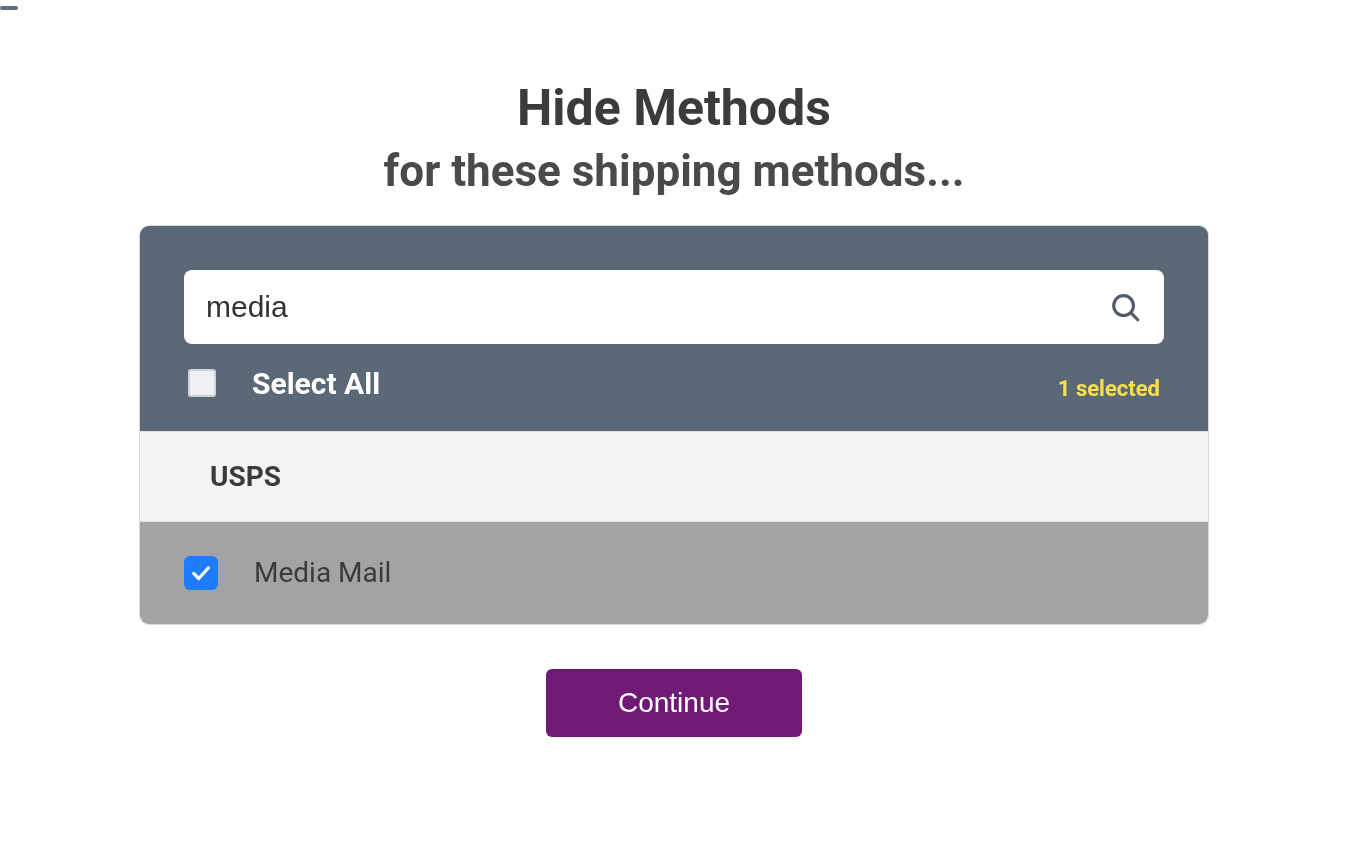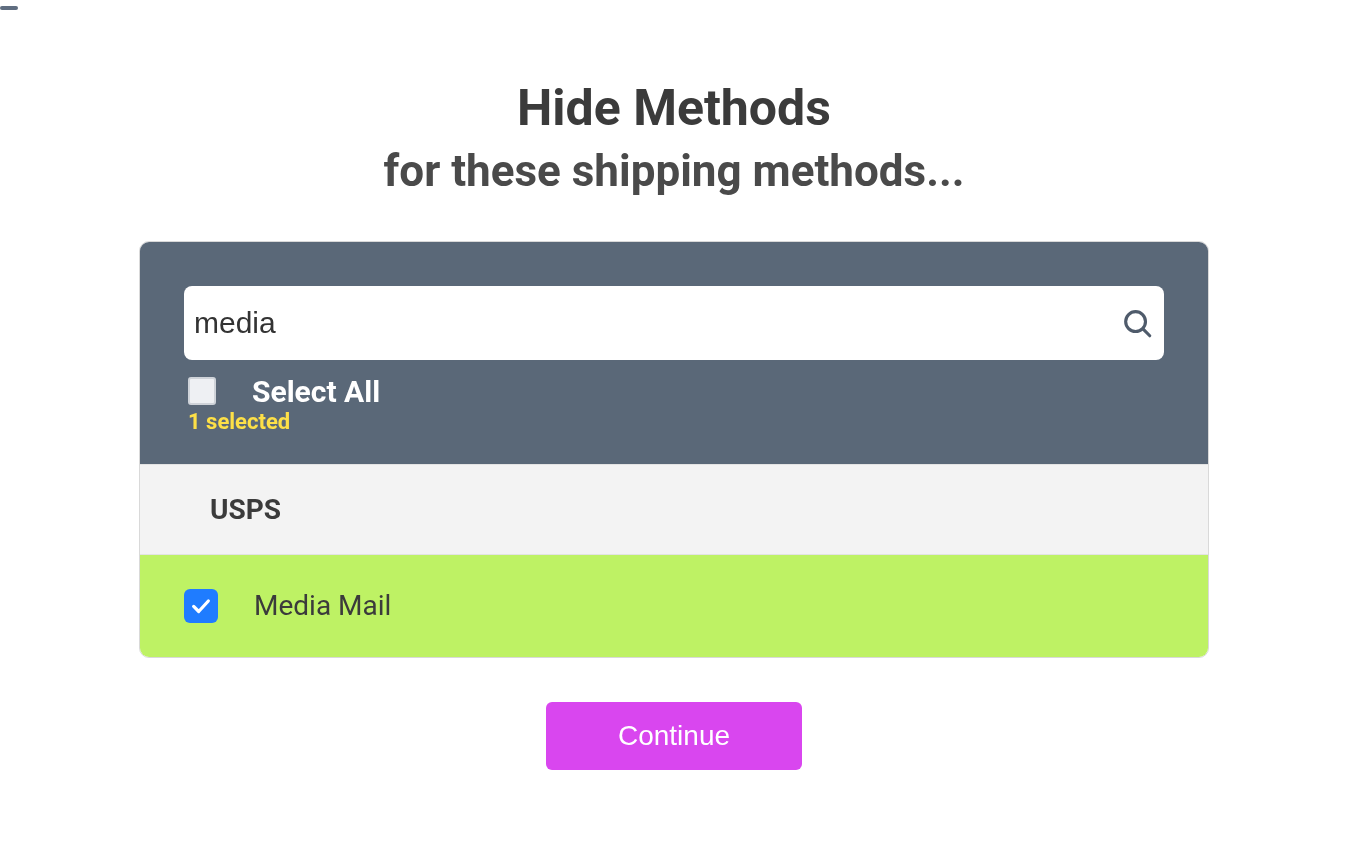--- a/index.html
+++ b/index.html
@@ -23,21 +23,21 @@
       background: #5f6d80;
       border-radius: 2px;
     }
     .container {
       width: 1070px;
       margin: 0 auto;
       padding-top: 80px;
     }
     .heading {
       text-align: center;
-      margin-bottom: 40px;
+      margin-bottom: 24px;
     }
     .title {
       font-size: 50px;
       font-weight: 700;
       color: #3b3b3b;
       line-height: 1.15;
     }
     .subtitle {
       font-size: 44px;
       font-weight: 700;
@@ -55,45 +55,44 @@
       background: #5a6878;
       padding: 44px 44px 30px 44px;
     }
     .search-wrap {
       position: relative;
       background: #ffffff;
       border-radius: 8px;
       height: 74px;
       display: flex;
       align-items: center;
-      padding: 0 10px;
+      padding: 0 22px;
     }
     .search-input {
       border: none;
       outline: none;
       flex: 1;
       font-size: 30px;
       color: #333;
       background: transparent;
     }
     .search-input::placeholder {
       color: #888;
     }
     .search-icon {
       color: #4f5b6b;
       display: flex;
       align-items: center;
     }
     .select-row {
       display: flex;
-      align-items: flex-start;
+      align-items: flex-end;
       justify-content: space-between;
-      margin-top: 14px;
+      margin-top: 22px;
       padding: 0 4px;
-      flex-direction: column;
     }
     .select-left {
       display: flex;
       align-items: center;
       gap: 36px;
     }
     .chk-outline {
       width: 28px;
       height: 28px;
       border: 2px solid #cfd3d9;
@@ -121,21 +120,21 @@
       font-size: 28px;
       font-weight: 700;
       color: #3b3b3b;
       margin-left: 26px;
     }
     .item-row {
       display: flex;
       align-items: center;
       gap: 36px;
       padding: 34px 44px;
-      background: #bef264;
+      background: #a3a3a3;
     }
     .chk-checked {
       width: 34px;
       height: 34px;
       border-radius: 6px;
       background: #1f7cff;
       display: flex;
       align-items: center;
       justify-content: center;
       cursor: pointer;
@@ -143,21 +142,21 @@
     }
     .item-label {
       font-size: 28px;
       color: #3b3b3b;
     }
     .footer {
       text-align: center;
       margin-top: 44px;
     }
     .continue-btn {
-      background: #d946ef;
+      background: #701a75;
       color: #ffffff;
       border: none;
       border-radius: 6px;
       font-size: 28px;
       font-weight: 500;
       padding: 18px 72px;
       cursor: pointer;
       text-align: right;
     }
   </style>

